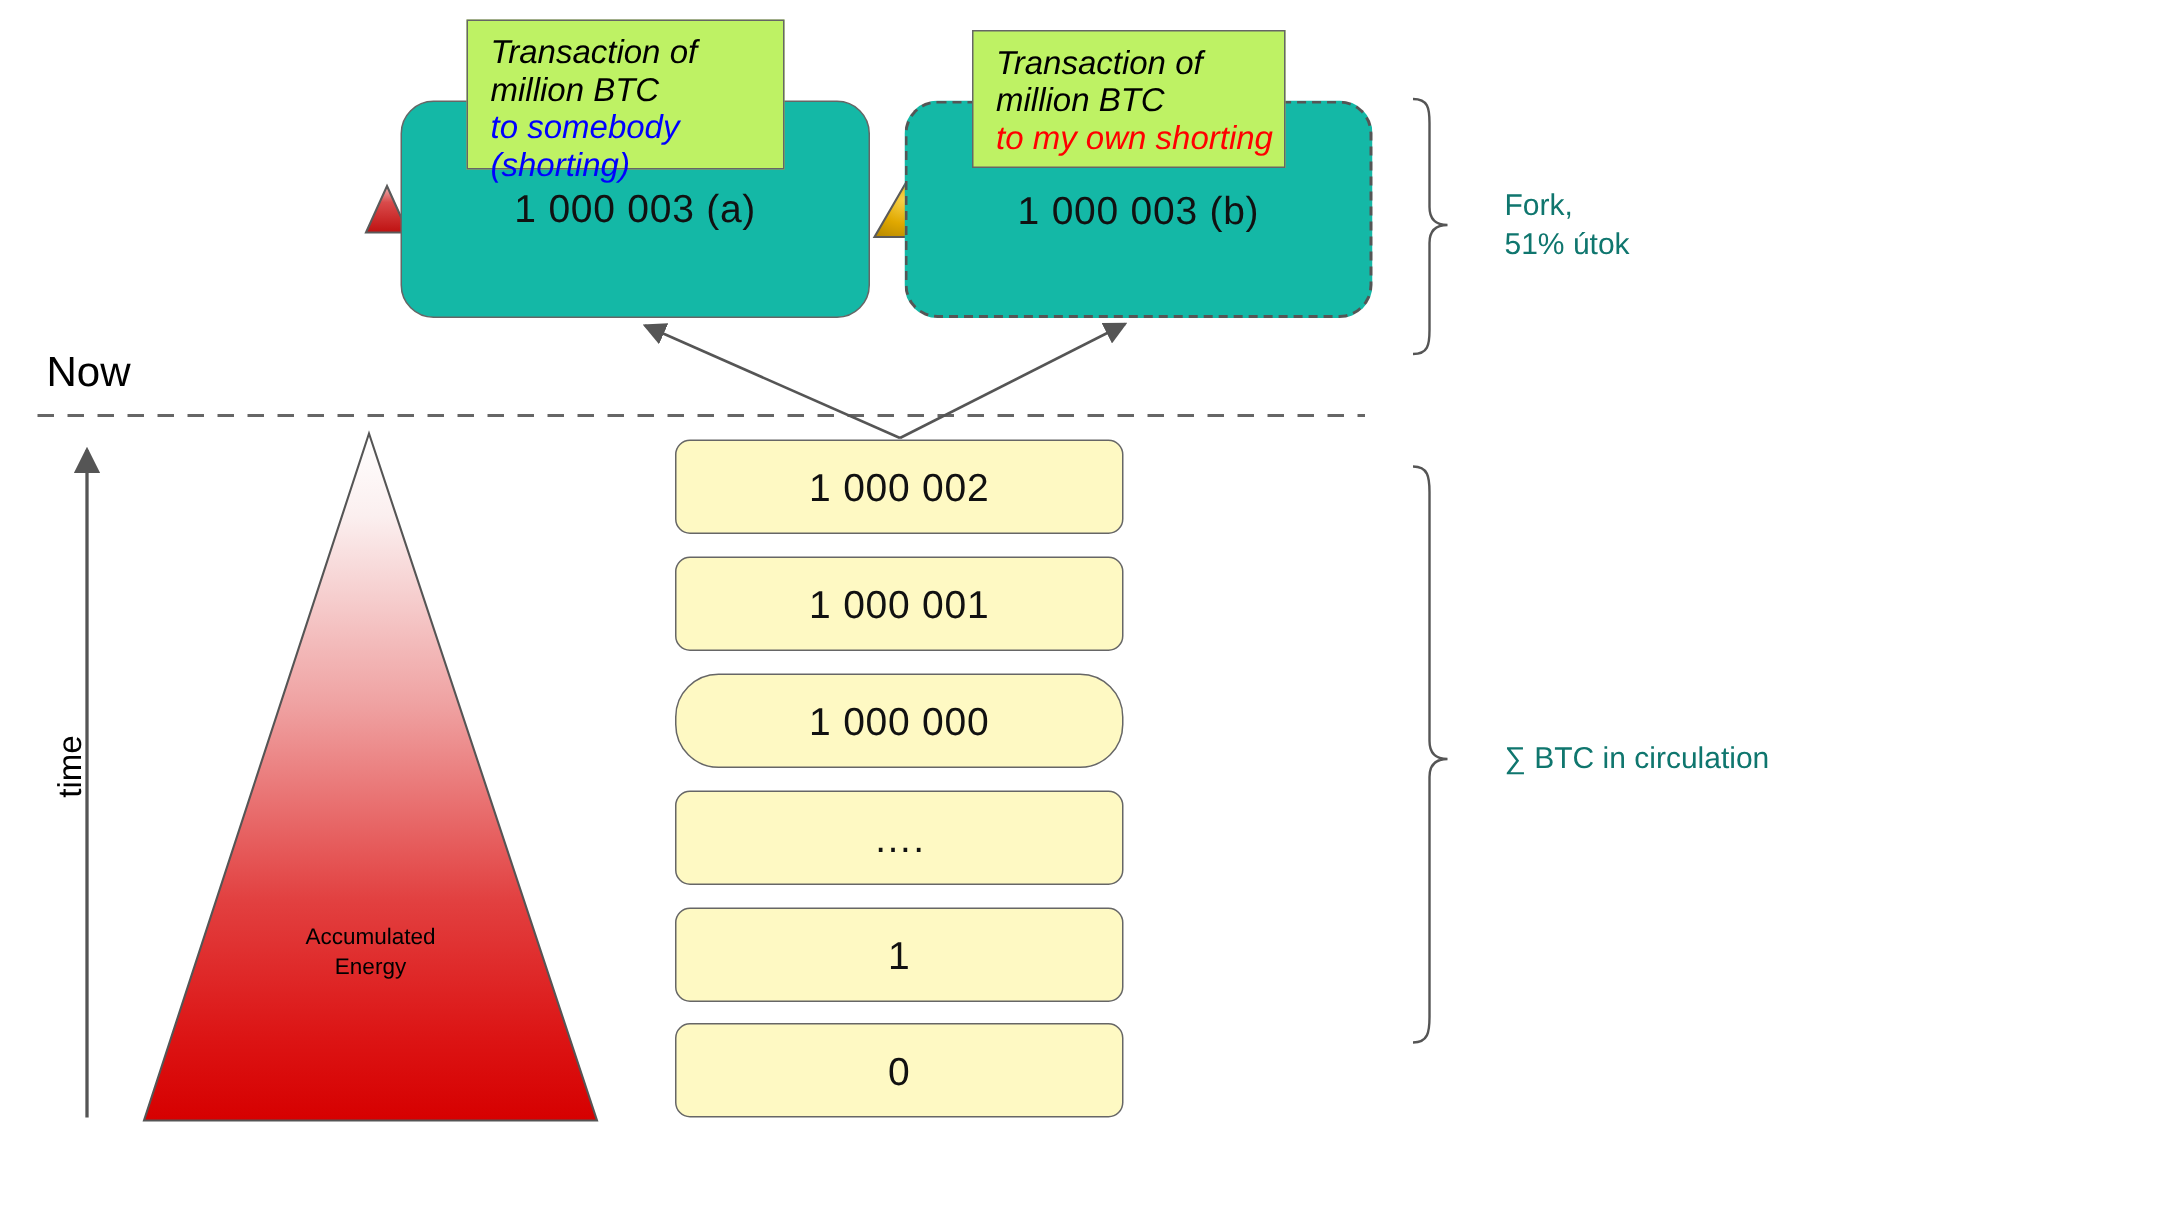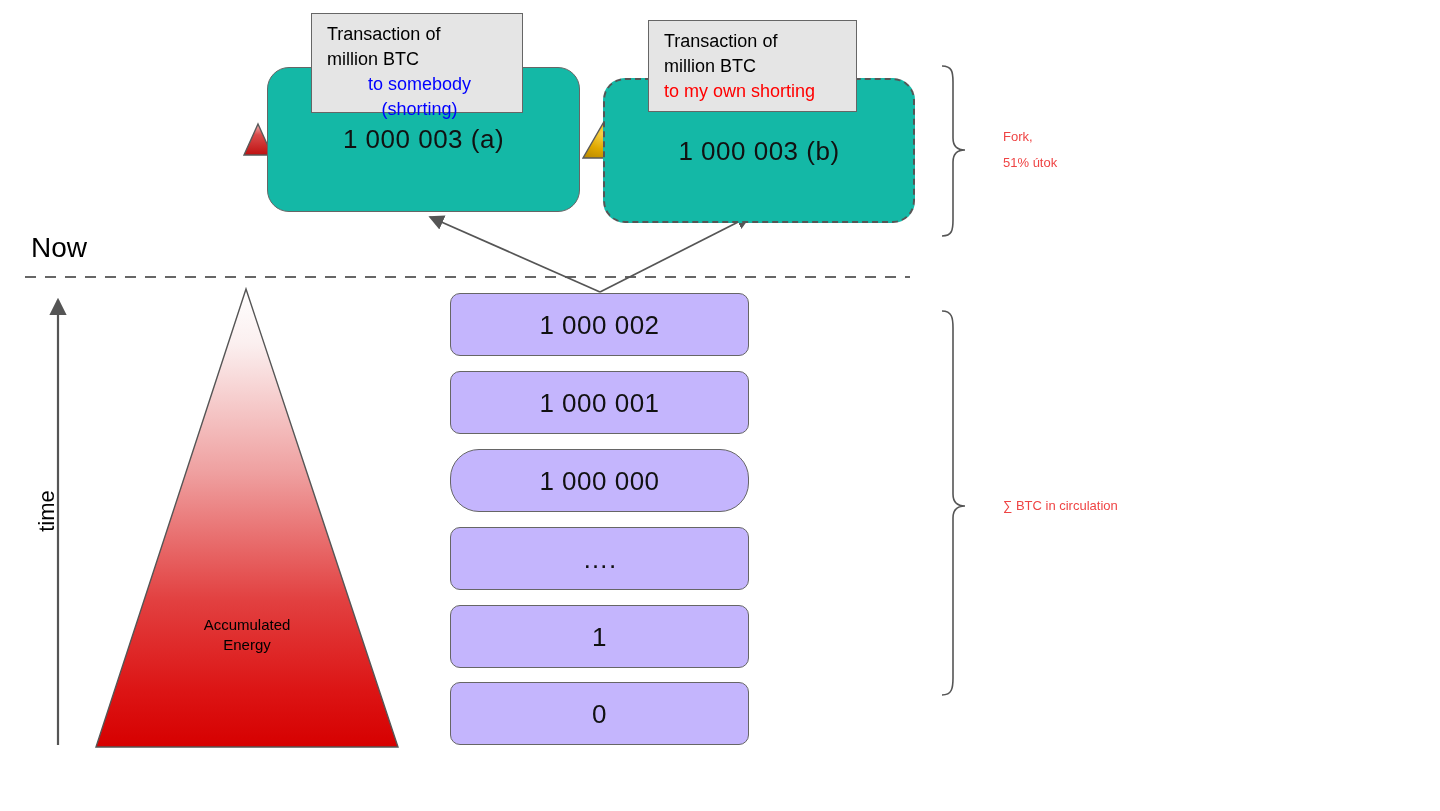--- a/index.html
+++ b/index.html
@@ -16,21 +16,21 @@
     position: relative;
     width: 1440px;
     height: 811px;
     background: #ffffff;
     overflow: hidden;
   }
 
   
   .chain-block {
     position: absolute;
-    background: #c4b5fd;
+    background: #fef9c3;
     border: 1.5px solid #666666;
     border-radius: 10px;
     box-sizing: border-box;
     display: flex;
     align-items: center;
     justify-content: center;
   }
   .chain-block .blk-label {
     font-size: 26px;
     color: #111111;
@@ -56,37 +56,38 @@
     left: 0; right: 0;
     text-align: center;
     font-size: 26px;
     color: #111111;
     letter-spacing: 0.5px;
   }
 
   
   .note-box {
     position: absolute;
-    background: #e5e5e5;
+    background: #bef264;
     border: 1.5px solid #666666;
     box-sizing: border-box;
     padding: 8px 10px 6px 15px;
-    font-size: 18px;
+    font-size: 22px;
     line-height: 25px;
+    font-style: italic;
   }
   .note-box .ln { display: block; white-space: nowrap; }
-  .note-box .ln.blue { color: #0000FF; text-align: center; }
+  .note-box .ln.blue { color: #0000FF; }
   .note-box .ln.red  { color: #FF0000; }
 
   
   .plain-label {
     position: absolute;
-    font-size: 13px;
+    font-size: 20px;
     line-height: 26px;
-    color: #ef4444;
+    color: #0f766e;
     white-space: pre-line;
   }
   .now-label {
     position: absolute;
     font-size: 28px;
     color: #000000;
   }
   .time-label {
     position: absolute;
     font-size: 22px;
@@ -179,21 +180,21 @@
     <span class="fork-label" style="top:56px;">1 000 003 (a)</span>
   </div>
 
   <div class="note-box" style="left:311px; top:13px; width:212px; height:100px;">
     <span class="ln">Transaction of</span>
     <span class="ln">million BTC</span>
     <span class="ln blue">to somebody</span>
     <span class="ln blue">(shorting)</span>
   </div>
 
-  <div class="fork-block dashed" style="left:603px; top:78px; width:312px; height:145px;">
+  <div class="fork-block dashed" style="left:603px; top:67px; width:312px; height:145px;">
     <span class="fork-label" style="top:56px;">1 000 003 (b)</span>
   </div>
 
   <div class="note-box" style="left:648px; top:20px; width:209px; height:92px;">
     <span class="ln">Transaction of</span>
     <span class="ln">million BTC</span>
     <span class="ln red">to my own shorting</span>
   </div>
 
   <div class="now-label" style="left:31px; top:232px;">Now</div>

